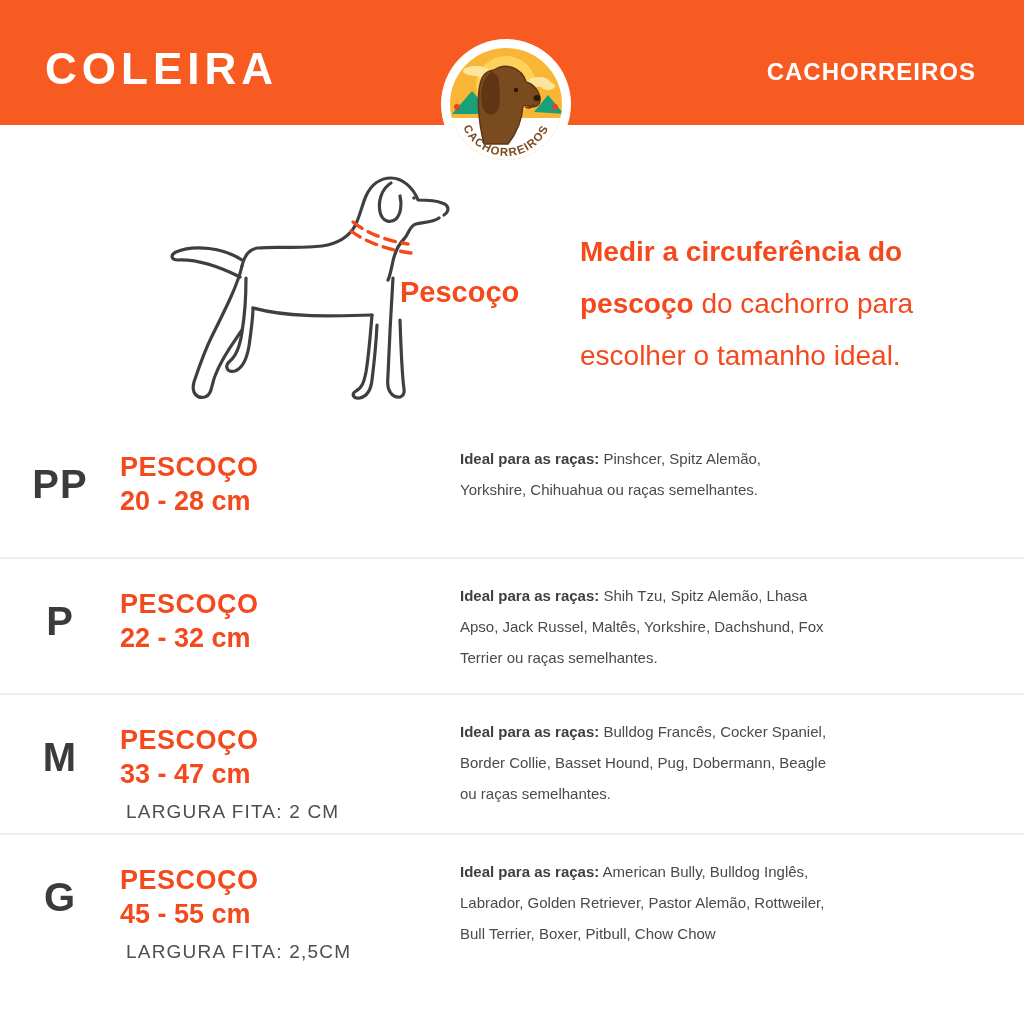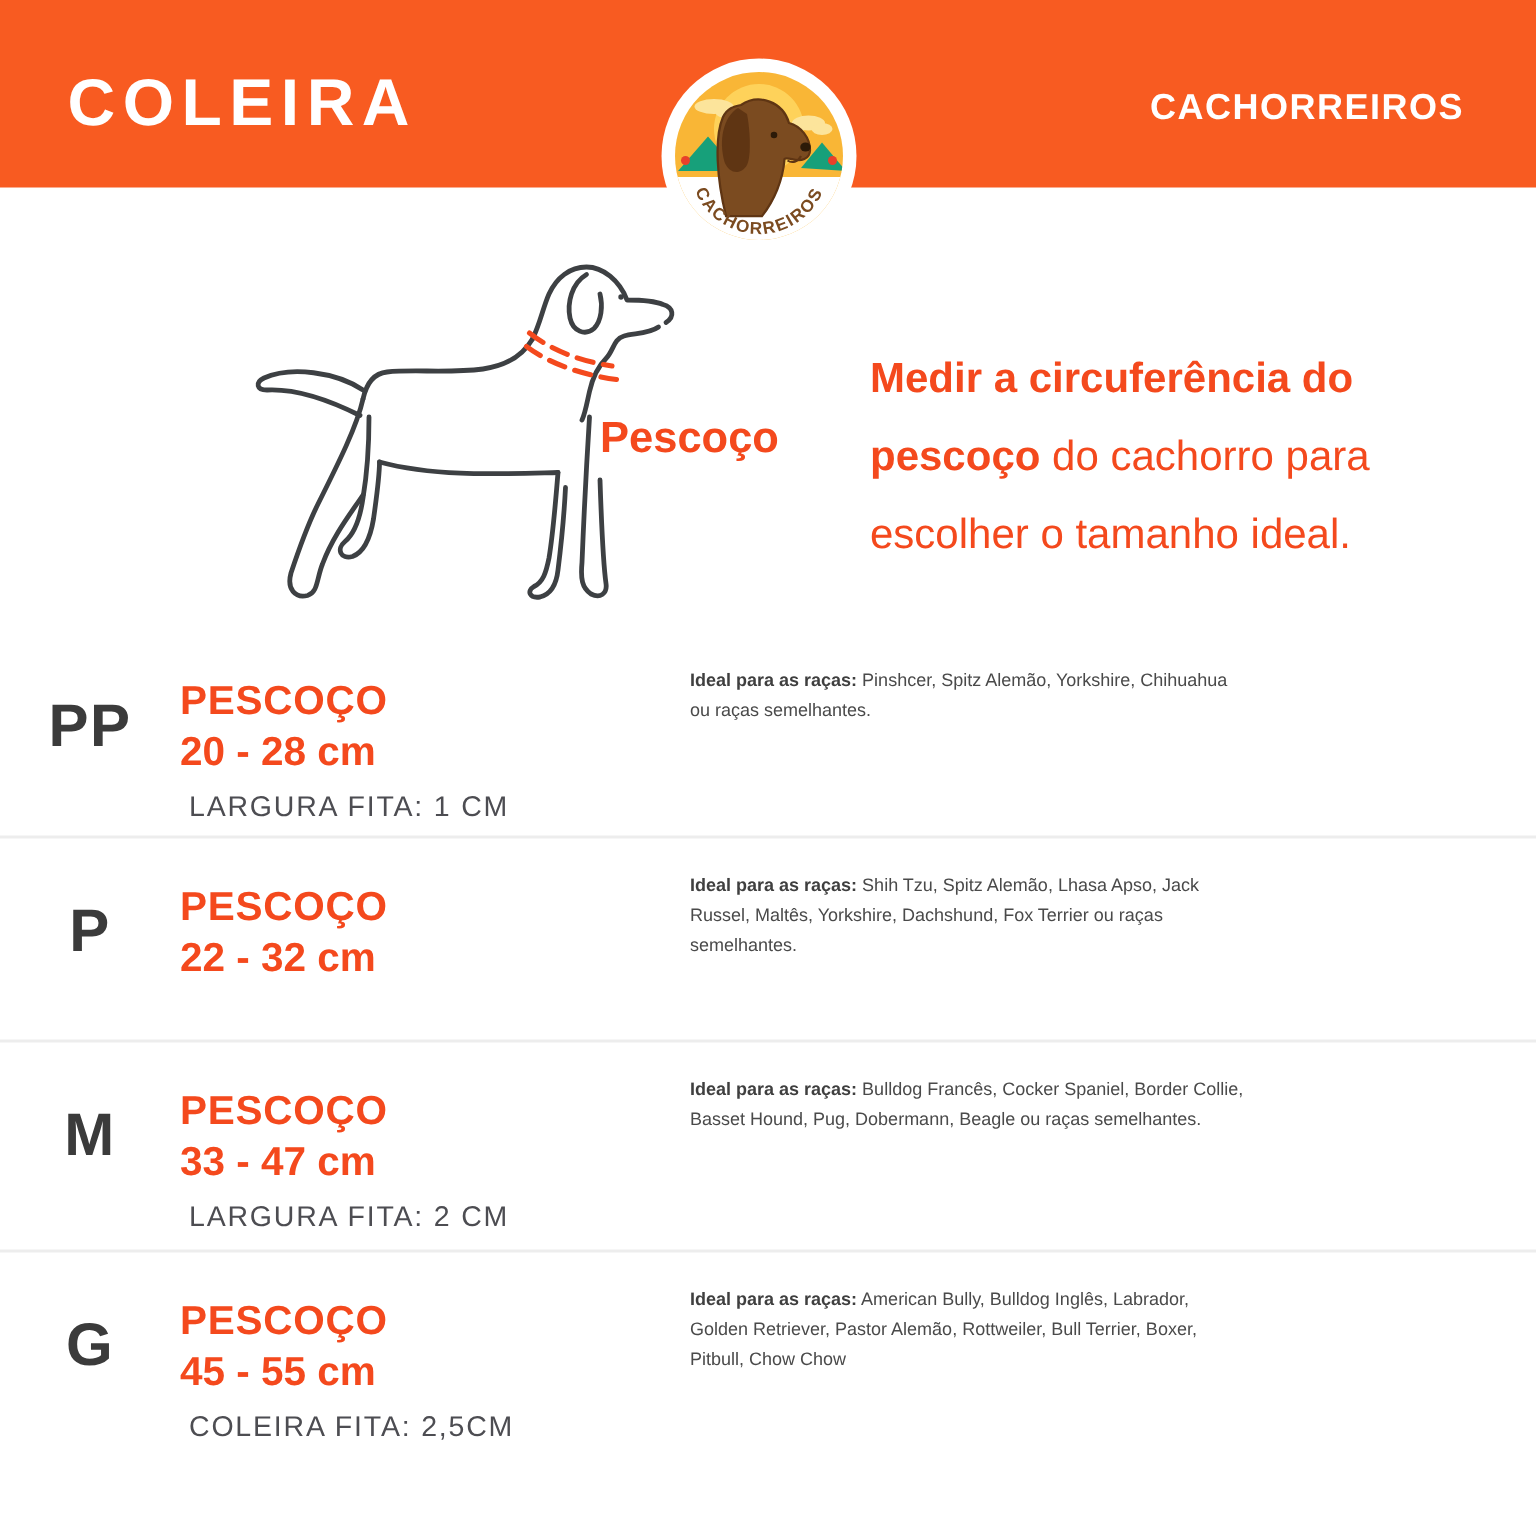--- a/index.html
+++ b/index.html
@@ -38,21 +38,21 @@
   .size-row.bordered{border-top:2px solid var(--divider)}
   .row-p{min-height:136px}
   .row-m{min-height:140px}
   .row-g{min-height:176px}
   .size-code{width:120px;text-align:center;font-size:40px;font-weight:900;
     color:var(--text-dark);padding-top:22px;line-height:1;letter-spacing:1px}
   .size-specs{width:340px;padding-top:10px}
   .neck-title{font-size:27px;font-weight:800;color:var(--accent);letter-spacing:.5px}
   .neck-range{font-size:27px;font-weight:700;color:var(--accent);margin-top:3px}
   .strap{font-size:19px;color:var(--text-gray);margin-top:11px;letter-spacing:1.2px;margin-left:6px}
-  .breeds{width:480px;max-width:480px;font-size:12px;line-height:20px;
+  .breeds{width:480px;max-width:480px;font-size:15px;line-height:31px;
     color:var(--breeds-text);padding-top:1px;padding-right:110px}
   .breeds b{font-weight:800;color:#3f3f3f}
 </style>
 </head>
 <body>
 
 <div class="header-band"></div>
 <div class="header-title">COLEIRA</div>
 <div class="header-brand">CACHORREIROS</div>
 
@@ -128,21 +128,20 @@
 
 <p class="instruction"><b>Medir a circuferência do pescoço</b><span> do cachorro para escolher o tamanho ideal.</span></p>
 
 <div class="size-table">
 
   <div class="size-row">
     <div class="size-code">PP</div>
     <div class="size-specs">
       <div class="neck-title">PESCOÇO</div>
       <div class="neck-range">20 - 28 cm</div>
-      <div class="strap">LARGURA FITA: 1 CM</div>
     </div>
     <div class="breeds"><b>Ideal para as raças:</b><span> Pinshcer, Spitz Alemão, Yorkshire, Chihuahua ou raças semelhantes.</span></div>
   </div>
 
   <div class="size-row bordered row-p">
     <div class="size-code">P</div>
     <div class="size-specs">
       <div class="neck-title">PESCOÇO</div>
       <div class="neck-range">22 - 32 cm</div>
     </div>
@@ -157,18 +156,18 @@
       <div class="strap">LARGURA FITA: 2 CM</div>
     </div>
     <div class="breeds"><b>Ideal para as raças:</b><span> Bulldog Francês, Cocker Spaniel, Border Collie, Basset Hound, Pug, Dobermann, Beagle ou raças semelhantes.</span></div>
   </div>
 
   <div class="size-row bordered row-g">
     <div class="size-code">G</div>
     <div class="size-specs">
       <div class="neck-title">PESCOÇO</div>
       <div class="neck-range">45 - 55 cm</div>
-      <div class="strap">COLEIRA FITA: 2,5CM</div>
+      <div class="strap">LARGURA FITA: 2,5CM</div>
     </div>
     <div class="breeds"><b>Ideal para as raças:</b><span> American Bully, Bulldog Inglês, Labrador, Golden Retriever, Pastor Alemão, Rottweiler, Bull Terrier, Boxer, Pitbull, Chow Chow</span></div>
   </div>
 
 </div>
 
 </body></html>

